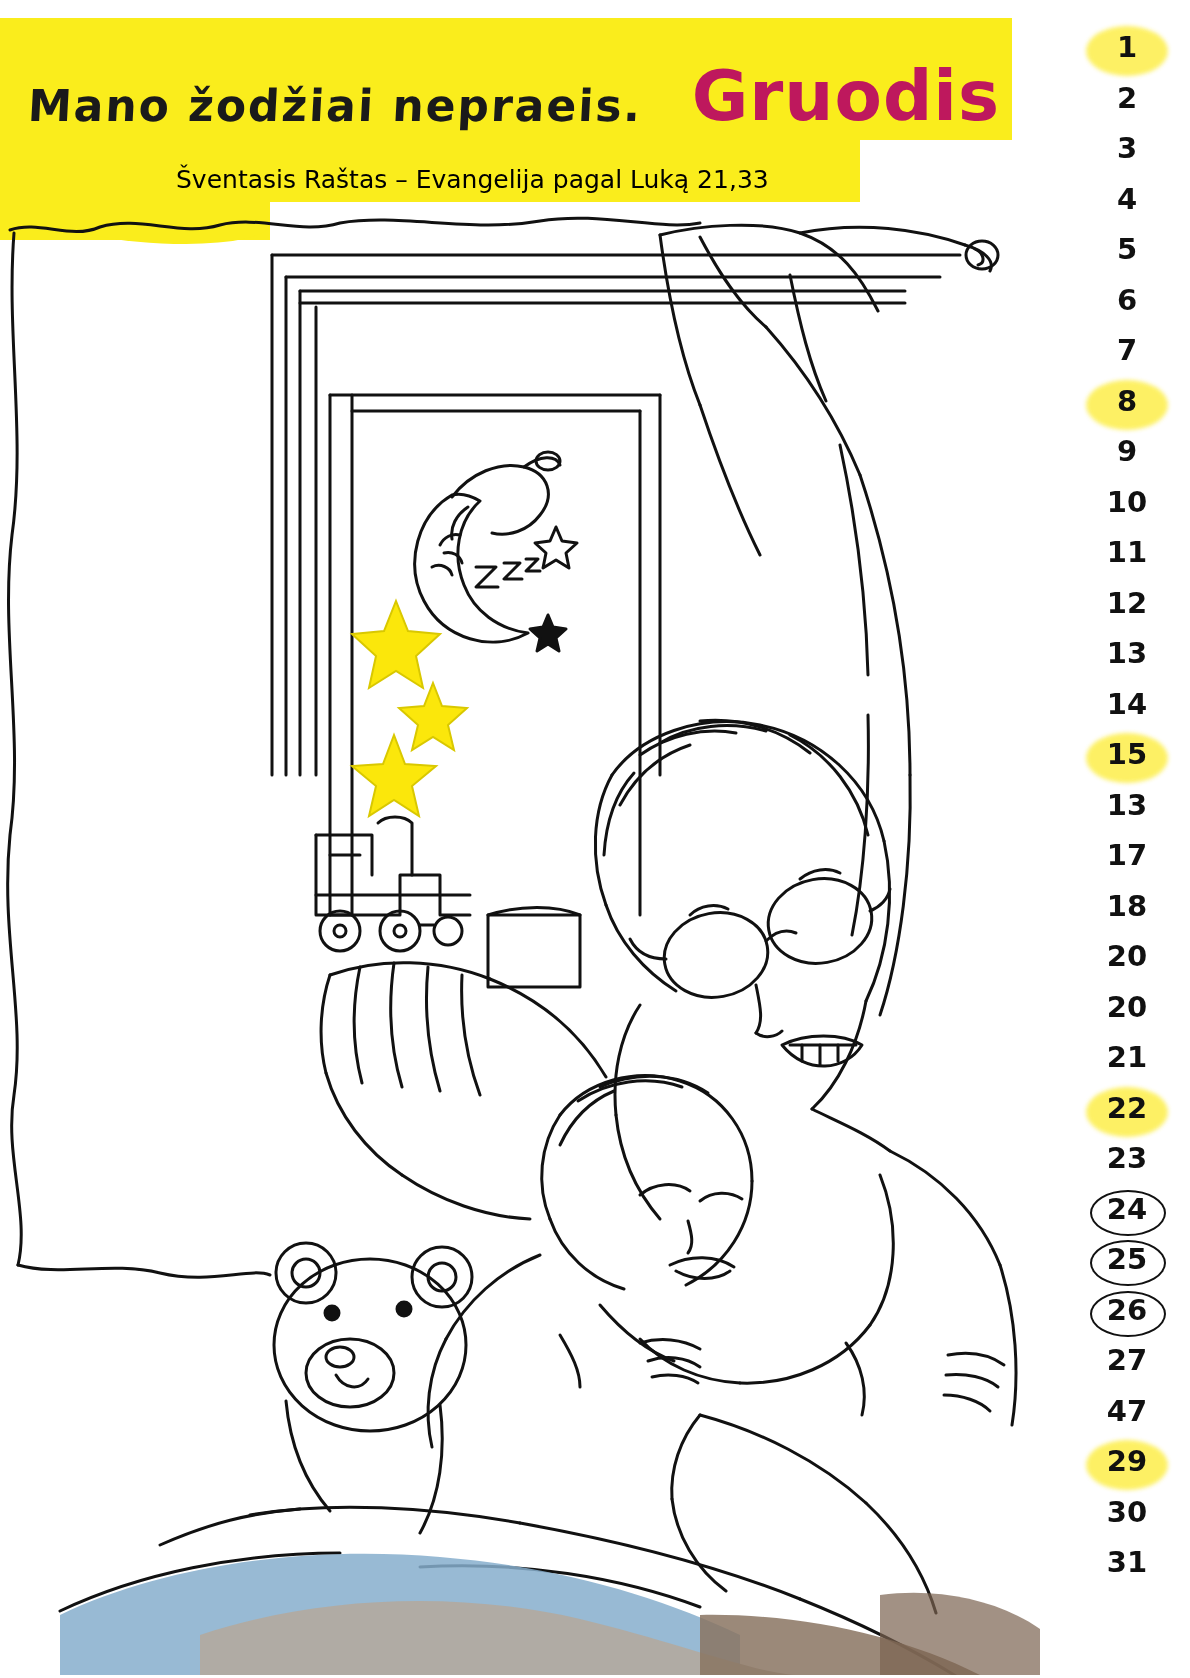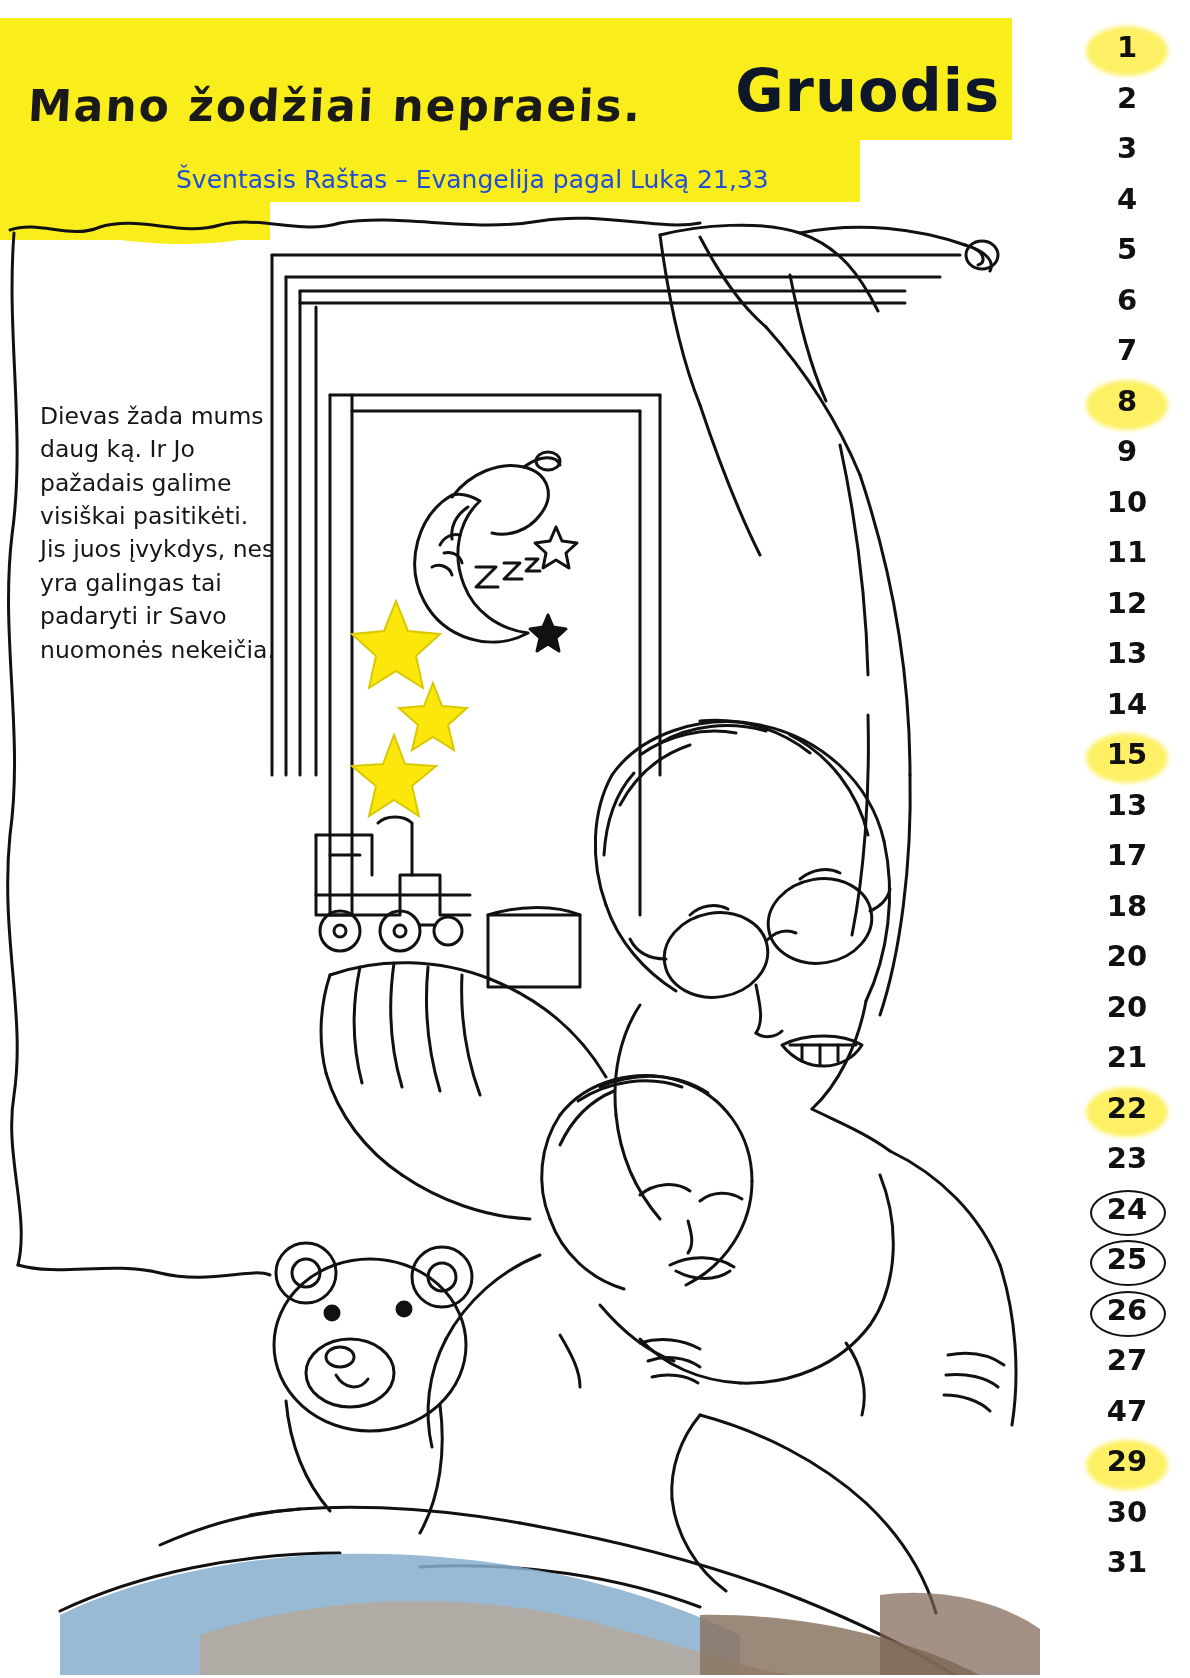--- a/index.html
+++ b/index.html
@@ -58,32 +58,32 @@
     -webkit-text-stroke: 0px;
     transform: skewX(-3deg);
     white-space: nowrap;
   }
   .title-month {
     position: absolute;
     right: 190px;
     top: 56px;
     font-family: "DejaVu Sans", sans-serif;
     font-weight: bold;
-    font-size: 59px;
-    color: #0f172a;
+    font-size: 69px;
+    color: #be185d;
     letter-spacing: 1px;
     white-space: nowrap;
   }
   .subtitle {
     position: absolute;
     left: 176px;
     top: 165px;
     font-family: "DejaVu Sans", sans-serif;
     font-size: 25px;
-    color: #1d4ed8;
+    color: #000000;
     white-space: nowrap;
   }
 
   
   .calendar {
     position: absolute;
     right: 0;
     top: 14px;
     width: 130px;
     height: 1600px;
@@ -339,21 +339,20 @@
 
   <g fill="#fbe70b" stroke="#d9c800" stroke-width="2">
     <path d="M396 386 L 408 416 L 440 419 L 416 441 L 423 473 L 396 456 L 369 473 L 376 441 L 352 419 L 384 416 Z"></path>
     <path d="M433 468 L 442 491 L 467 493 L 448 510 L 454 535 L 433 522 L 412 535 L 418 510 L 399 493 L 424 491 Z"></path>
     <path d="M394 520 L 405 549 L 436 551 L 412 571 L 419 601 L 394 585 L 369 601 L 376 571 L 352 551 L 383 549 Z"></path>
   </g>
 </svg>
 </div>
 
 <div class="body-text">
-  <p>Dievas žada mums daug ką. Ir Jo pažadais galime visiškai pasitikėti. Jis juos įvykdys, nes yra galingas tai padaryti ir Savo nuomonės nekeičia.</p>
 </div>
 
 <div class="calendar">
     <div class="cal-highlight" style="top: 12px;"></div>
     <div class="cal-day" style="top: 16px;">1</div>
     <div class="cal-day" style="top: 66.5px;">2</div>
     <div class="cal-day" style="top: 117px;">3</div>
     <div class="cal-day" style="top: 167.5px;">4</div>
     <div class="cal-day" style="top: 218px;">5</div>
     <div class="cal-day" style="top: 268.5px;">6</div>

